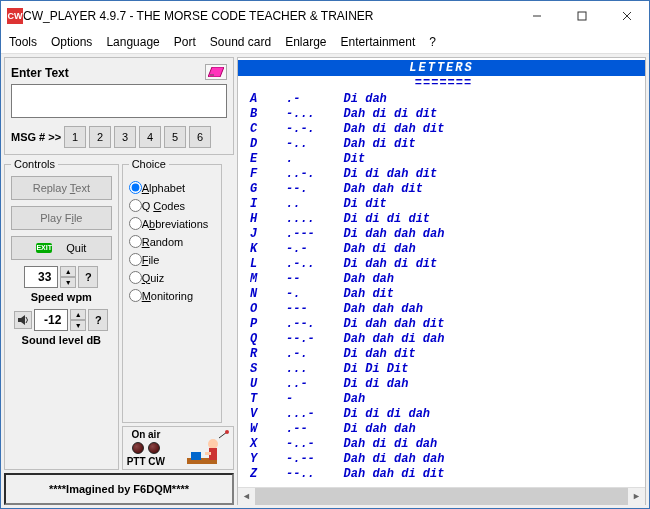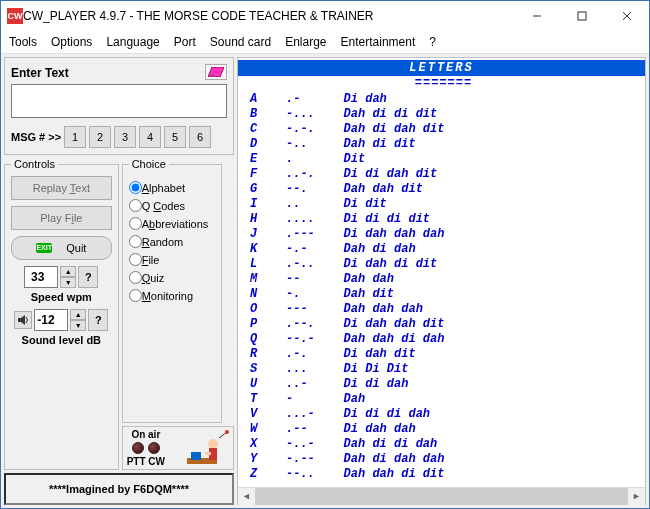--- a/index.html
+++ b/index.html
@@ -21,24 +21,24 @@
   fieldset.panel > legend { font-size:11px; padding:0 3px; }
   .eraser-row { display:flex; justify-content:space-between; align-items:flex-end; margin-bottom:4px;}
   .eraser { width:22px; height:16px; border:1px solid #aaa; background:#f8f8f8; display:flex; align-items:center; justify-content:center; }
   .textinput { width:100%; height:34px; border:1px solid #7a7a7a; background:#fff; resize:none; }
   .msgrow { display:flex; align-items:center; gap:3px; margin-top:6px; }
   .msglbl { font-weight:bold; font-size:11px; }
   .numbtn { width:22px; height:22px; border:1px solid #adadad; background:#e1e1e1; text-align:center; line-height:20px; }
   .ctrl-row { display:flex; gap:3px; }
   .controls { flex:1; display:flex; flex-direction:column; gap:6px; }
   .btn { height:24px; border:1px solid #adadad; background:#e1e1e1; text-align:center; line-height:22px; padding:0 4px; font-size:11px; color:#6d6d6d; }
-  .btn.quit { display:flex; align-items:center; justify-content:center; gap:14px; color:#000;border-radius:10px; }
+  .btn.quit { display:flex; align-items:center; justify-content:center; gap:14px; color:#000; }
   .quiticon { width:16px; height:10px; background:#0a0; border-radius:2px; position:relative; display:flex; align-items:center; justify-content:center; color:#fff; font-size:7px; font-weight:bold;}
   .spinrow { display:flex; align-items:center; gap:2px; justify-content:center; }
-  .spin-input { width:34px; height:22px; border:1px solid #7a7a7a; text-align:right; padding-right:13px; font-size:12px; font-weight:bold; background:#fff; }
+  .spin-input { width:34px; height:22px; border:1px solid #7a7a7a; text-align:right; padding-right:6px; font-size:12px; font-weight:bold; background:#fff; }
   .spinbtns { display:flex; flex-direction:column; }
   .spinbtn { width:16px; height:11px; border:1px solid #adadad; background:#e1e1e1; font-size:7px; line-height:9px; text-align:center; }
   .qbtn { width:20px; height:22px; border:1px solid #adadad; background:#e1e1e1; text-align:center; line-height:20px; font-weight:bold;}
   .ctrllabel { text-align:center; font-size:11px; font-weight:bold; margin-top:3px;}
   .choice { width:100px; }
   .choice label { display:flex; align-items:center; gap:0; margin:5px 0; font-size:11px; }
   .choice input { margin:0; }
   .onair { border:1px solid #bfbfbf; padding:2px 4px; background:#f0f0f0; display:flex; align-items:center; gap:20px; }
   .onair-left { display:flex; flex-direction:column; align-items:center; font-size:10px; font-weight:bold; }
   .leds { display:flex; gap:4px; margin:2px 0;}

